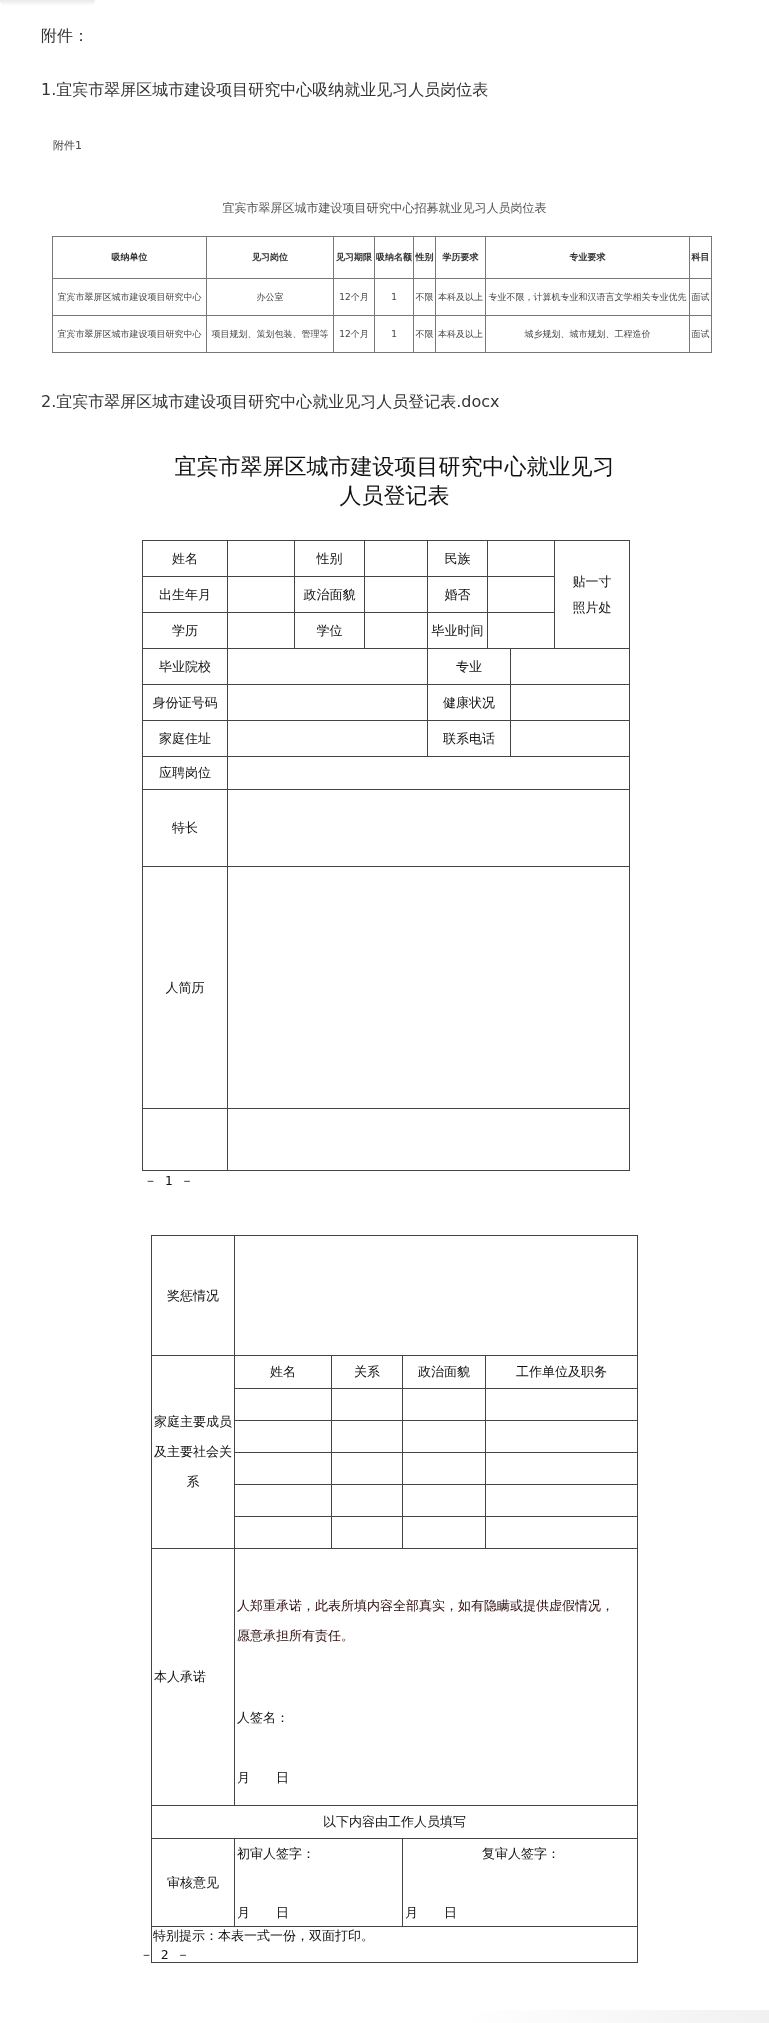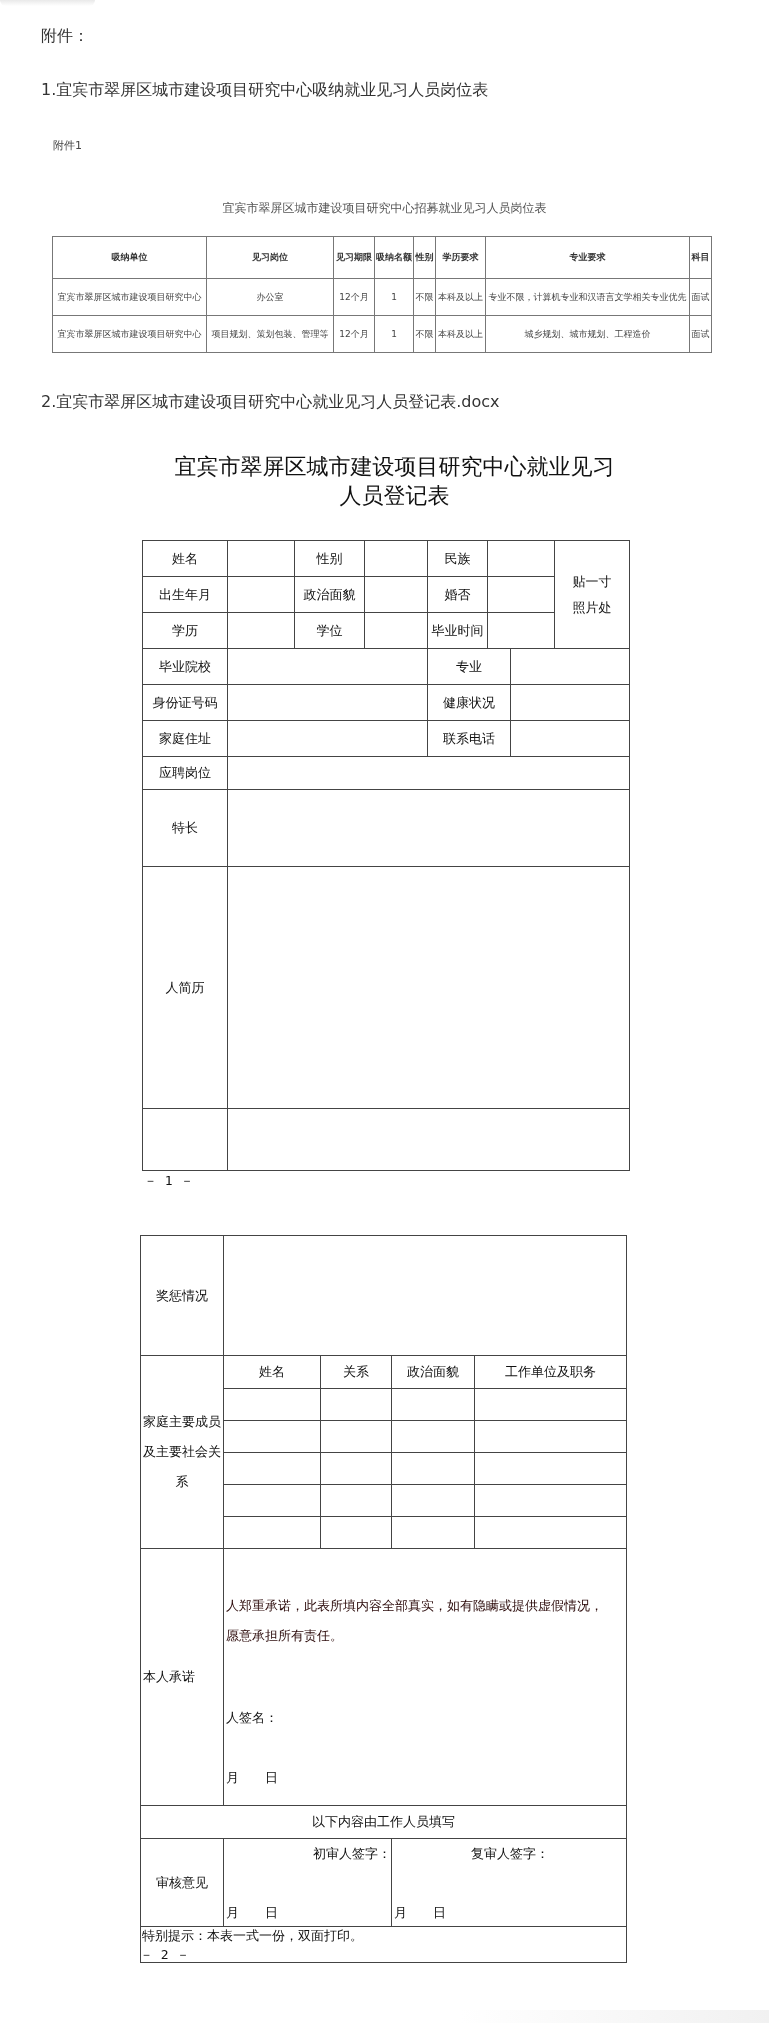--- a/index.html
+++ b/index.html
@@ -29,21 +29,21 @@
   .t1 td { border-color: #777; }
   .t1 .hdr td { height: 41px; font-weight: bold; color: #333; margin-top: 8px; }
   .t1 .row td { height: 36px; }
 
   .reg-title {
     left: 10px; width: 769px; top: 452px; text-align: center;
     font-size: 22px; line-height: 29px; color: #111;
   }
   .t2 { left: 142px; top: 540px; width: 487px; font-size: 13px; color: #111; }
   .t2 td { border-color: #444; }
-  .t3 { left: 140px; top: 1235px; width: 486px; font-size: 13px; color: #111; border-radius: 18px; }
+  .t3 { left: 151px; top: 1235px; width: 486px; font-size: 13px; color: #111; border-radius: 18px; }
   .t3 td { border-color: #444; }
   .pledge { font-weight: normal; color: #2b0a0a; font-size: 13px; line-height: 30px; text-align: left; padding: 0 2px; }
   .pagenum { font-size: 13px; color: #111; font-family: "DejaVu Sans Mono", monospace; }
 </style>
 </head>
 <body>
 
 <div class="abs top-shadow"></div>
 
 <div class="abs p-label">附件：</div>
@@ -245,21 +245,21 @@
       <div style="padding-left:2px">人签名：</div>
       <div style="height:42px"></div>
       <div style="padding-left:2px">月　　日</div>
     </td>
   </tr>
   <tr style="height:33px">
     <td colspan="5">以下内容由工作人员填写</td>
   </tr>
   <tr style="height:88px">
     <td>审核意见</td>
-    <td colspan="2" style="text-align:right; vertical-align:top; position:relative;">
+    <td colspan="2" style="text-align:left; vertical-align:top; position:relative;">
       <div style="padding:6px 0 0 2px">初审人签字：</div>
       <div style="position:absolute; left:2px; bottom:4px">月　　日</div>
     </td>
     <td colspan="2" style="text-align:center; vertical-align:top; position:relative;">
       <div style="padding:6px 0 0 2px">复审人签字：</div>
       <div style="position:absolute; left:2px; bottom:4px">月　　日</div>
     </td>
   </tr>
   <tr style="height:36px">
     <td colspan="5" style="text-align:left; vertical-align:top; padding-left:1px;">特别提示：本表一式一份，双面打印。</td>

